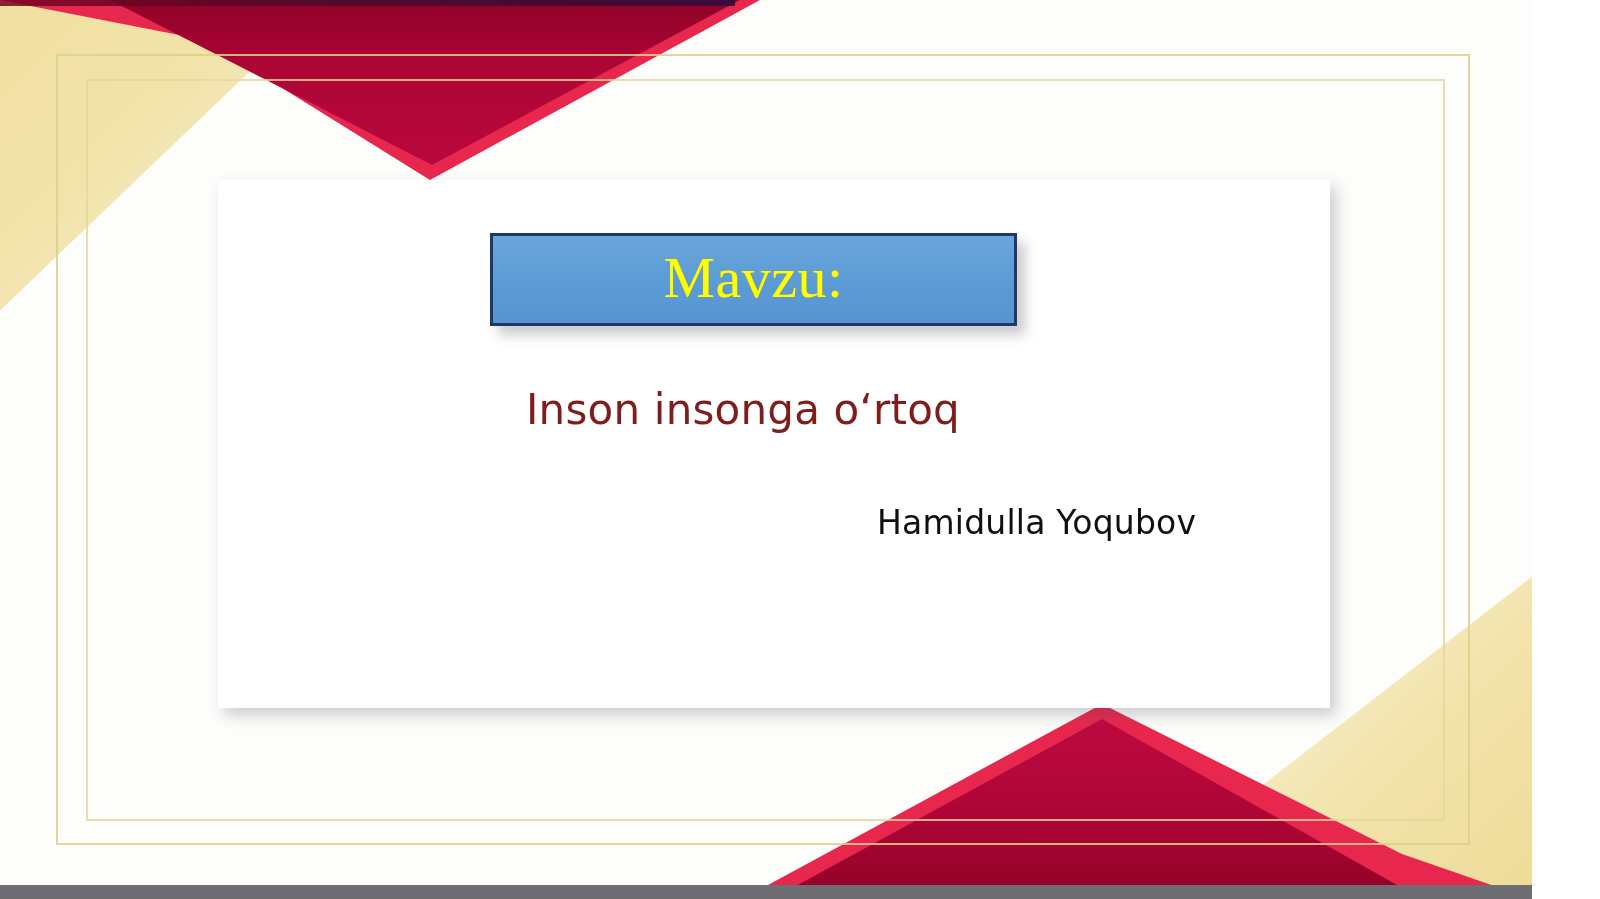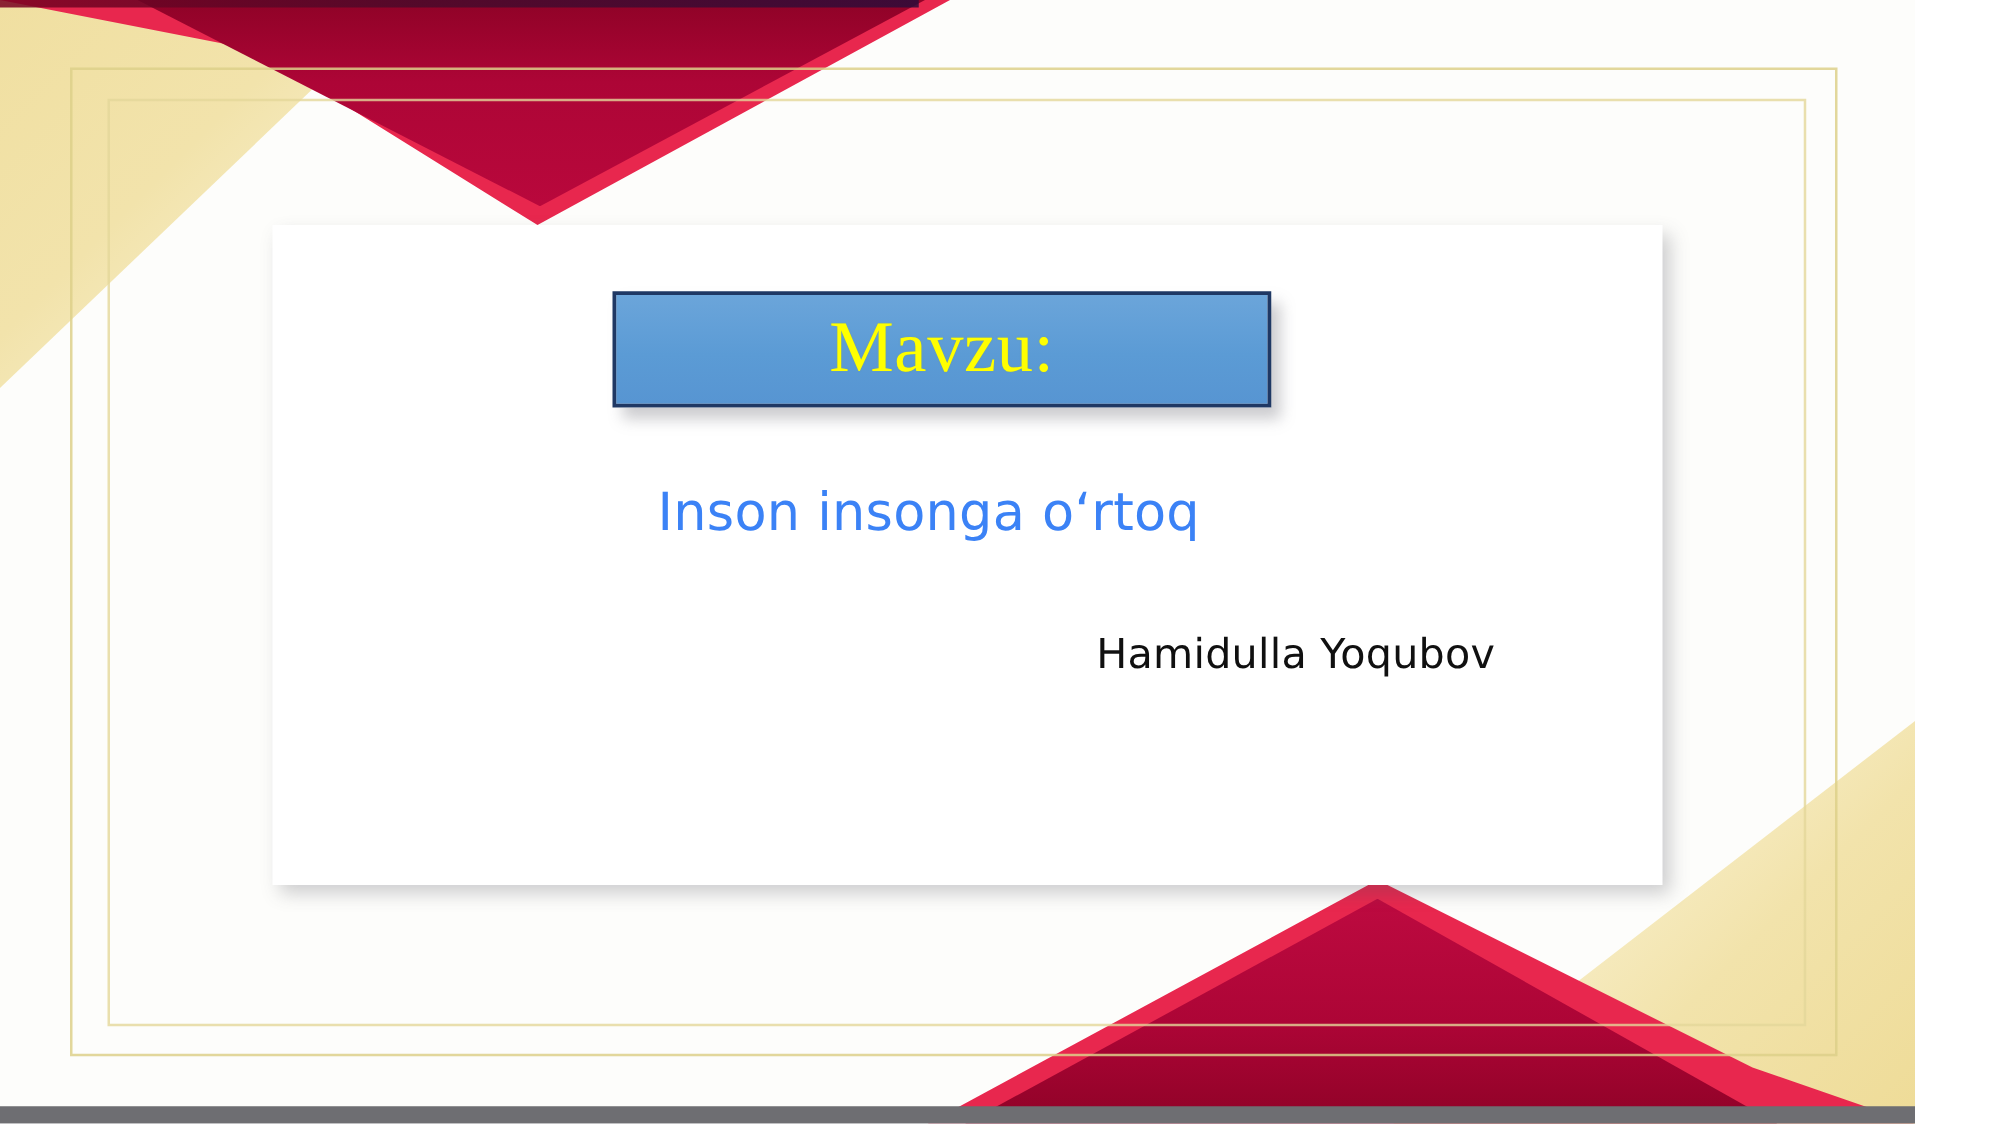--- a/index.html
+++ b/index.html
@@ -130,21 +130,21 @@
 
   
   #subtitle {
     position:absolute;
     left:218px; top:385px;
     width:1050px;
     text-align:center;
     font-family:"DejaVu Sans", sans-serif;
     font-size:42px;
     font-weight:400;
-    color:#3b82f6;
+    color:#7f1d1d;
     letter-spacing:.2px;
   }
 
   
   #author {
     position:absolute;
     left:845px; top:503px;
     font-family:"DejaVu Sans", sans-serif;
     font-size:33px;
     font-weight:400;

